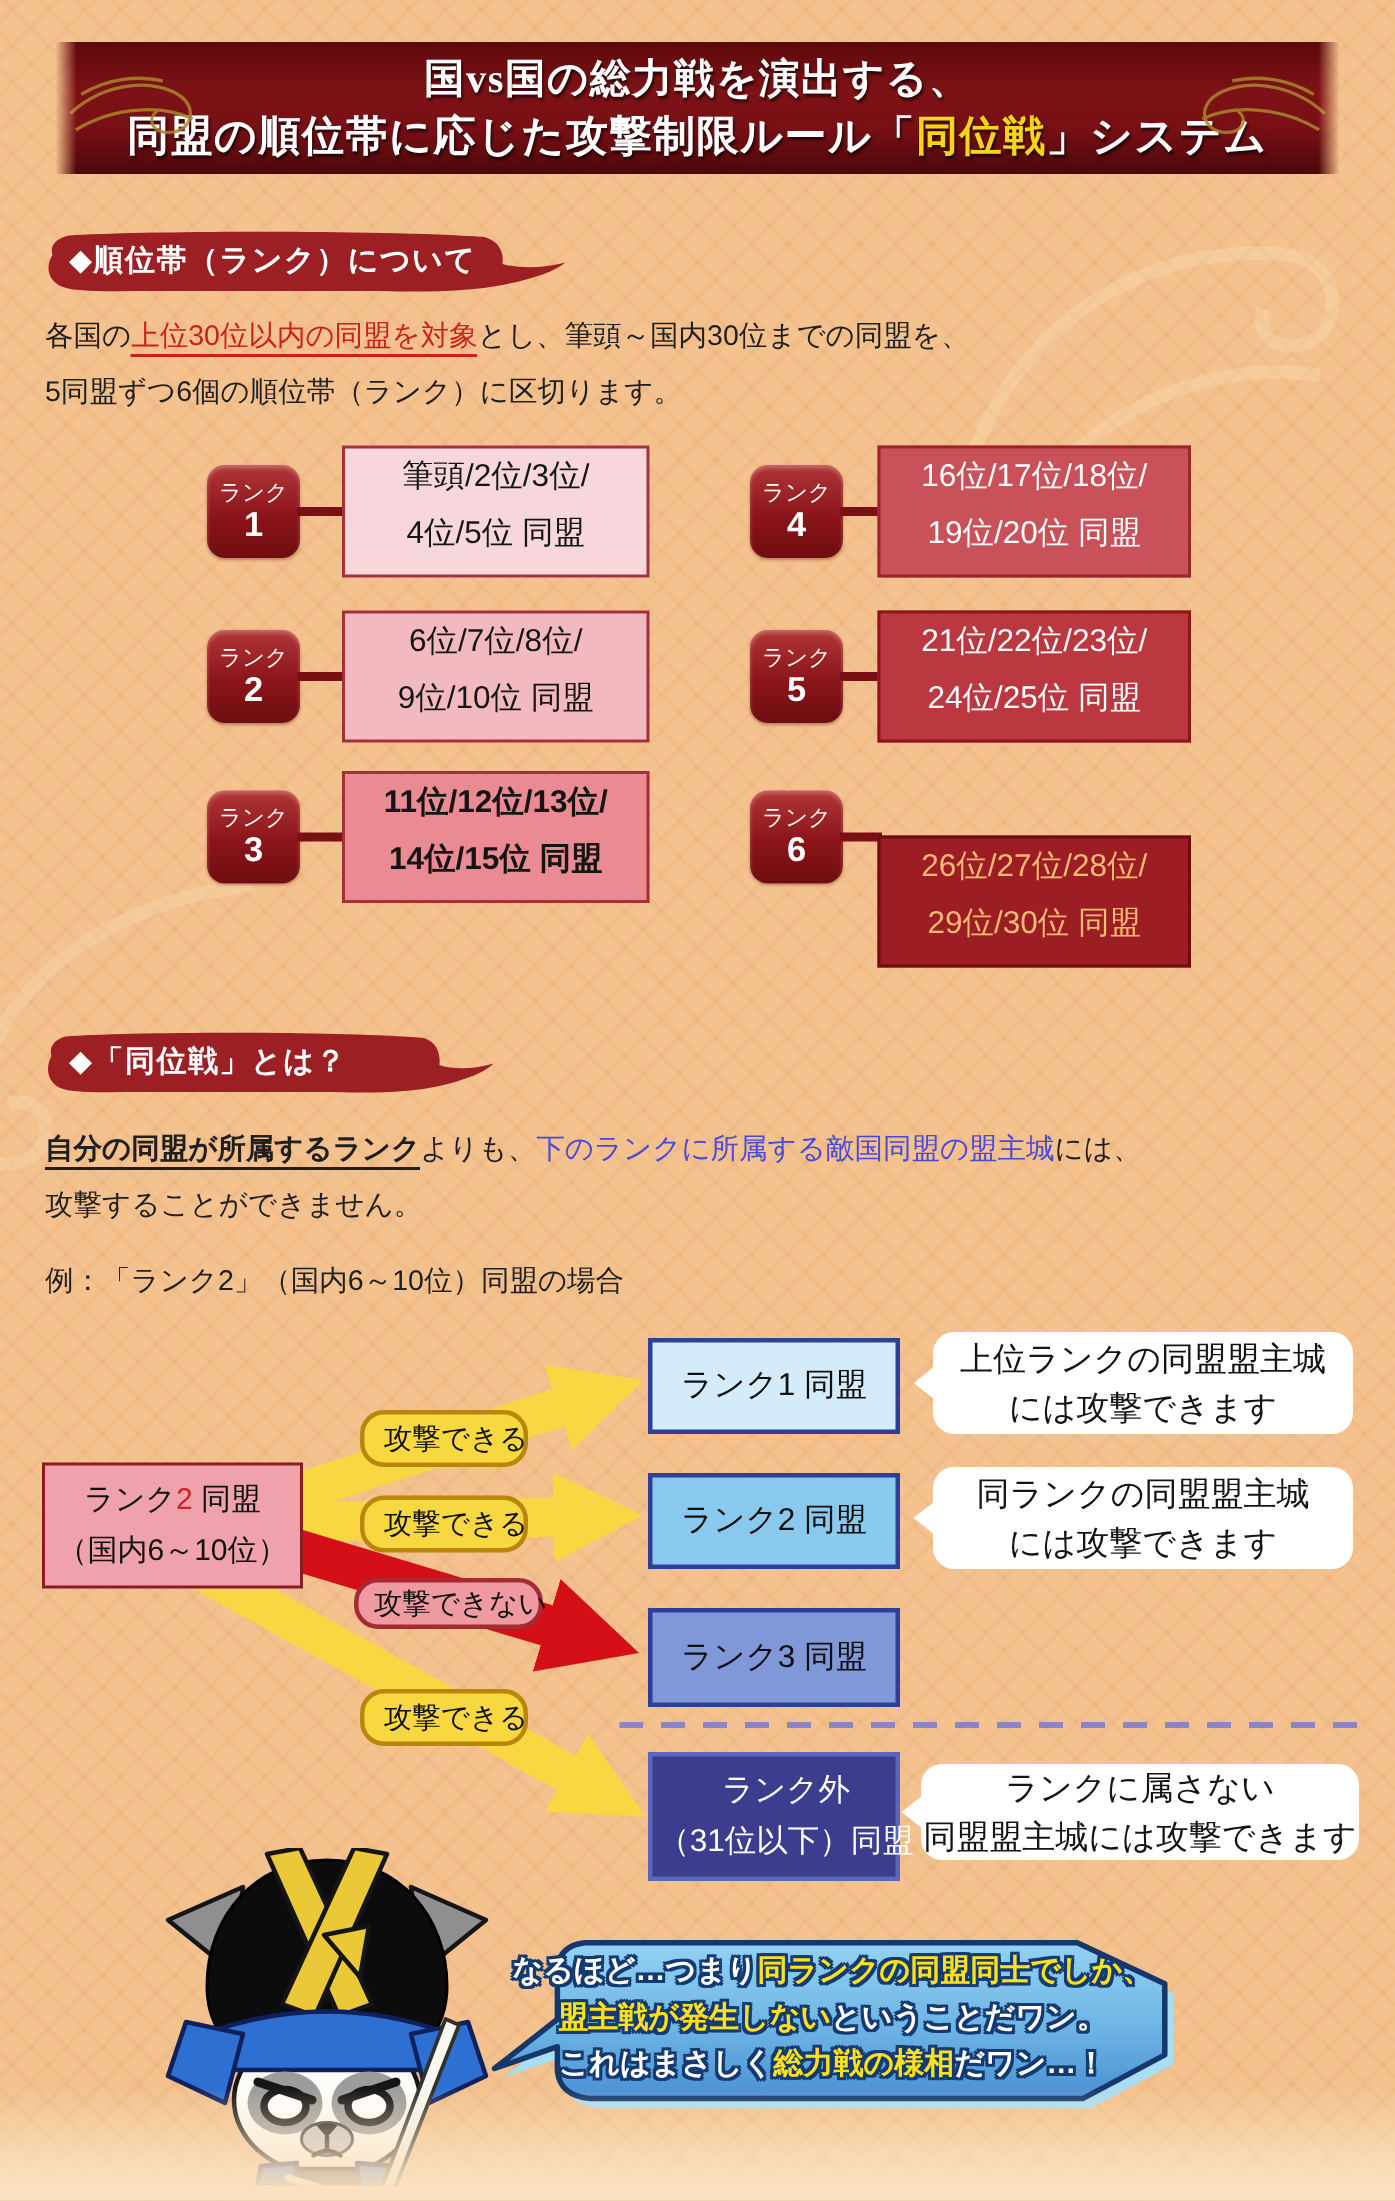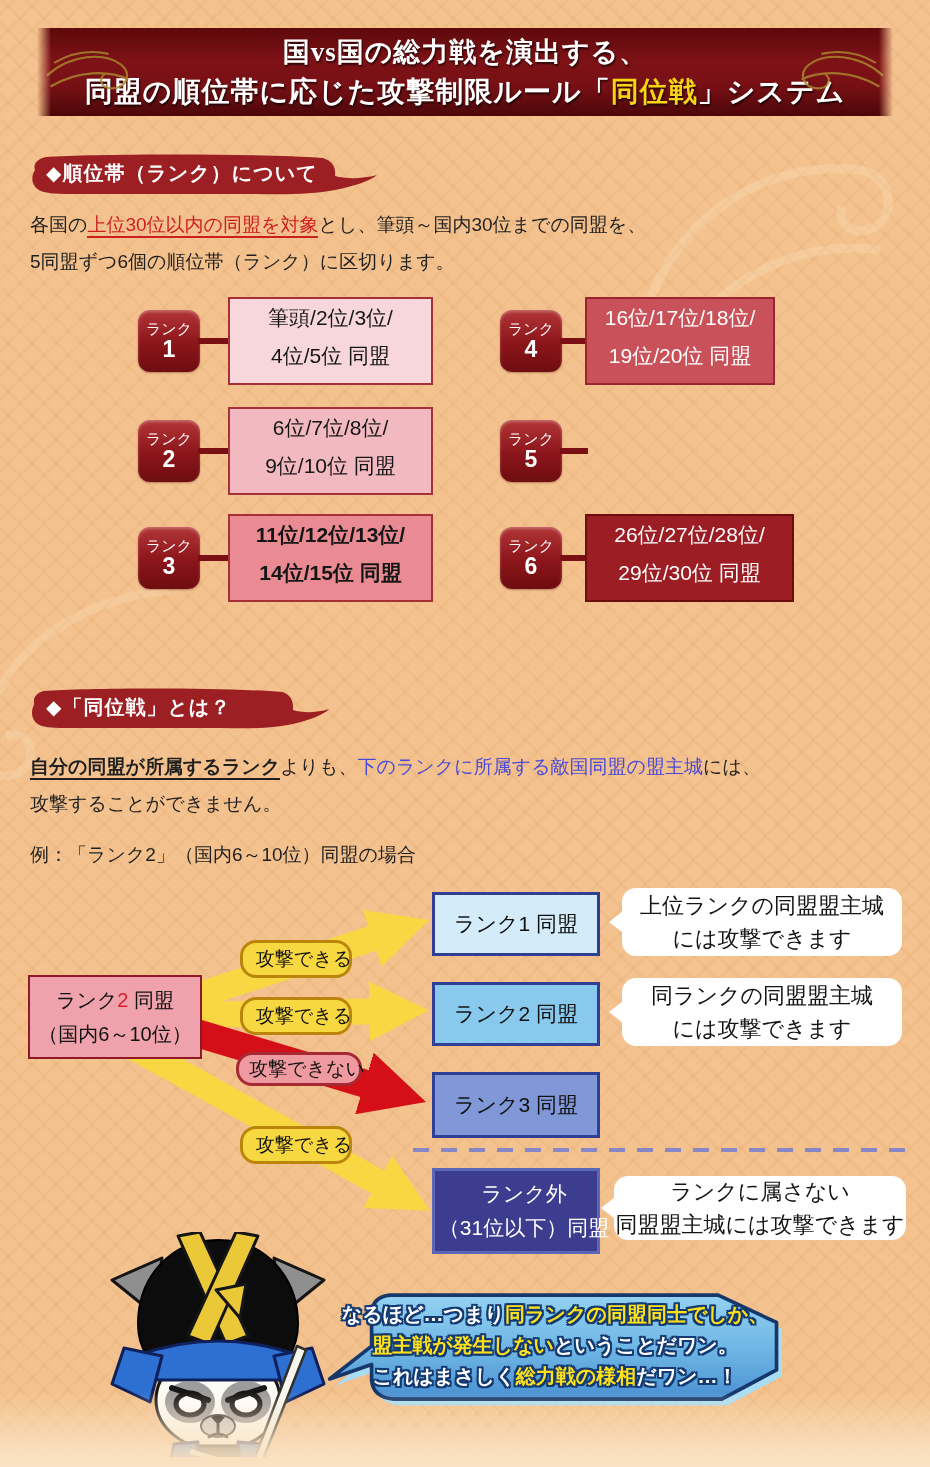--- a/index.html
+++ b/index.html
@@ -50,21 +50,21 @@
     color:#fff;display:flex;flex-direction:column;justify-content:center;align-items:center;}
   .rl-word{font-size:15px;line-height:17px;}
   .rl-num{font-size:23px;font-weight:700;line-height:25px;}
   .connector{position:absolute;height:6px;background:#7a1014;}
   .rank-box{position:absolute;height:88px;box-sizing:border-box;border:2px solid #a63038;
     display:flex;flex-direction:column;align-items:center;
     font-size:21px;line-height:38px;color:#151515;text-align:center;white-space:nowrap;}
   .rb1{background:#f7d6dc;} .rb2{background:#f2b9c1;} .rb3{background:#ea8a92;}
   .rb4{background:#c9525a;border-color:#99262e;color:#fff;}
   .rb5{background:#bb3841;border-color:#8c161e;color:#fff;}
-  .rb6{background:#9c1d24;border-color:#6e0d10;color:#ffffff;}
+  .rb6{background:#9c1d24;border-color:#6e0d10;color:#fdba74;margin-top:43px;}
 
   
   .diagram{position:absolute;left:0;top:880px;width:930px;height:420px;}
   .arrows{position:absolute;left:0;top:0;}
   .src-box{position:absolute;left:28px;top:95px;width:174px;height:84px;box-sizing:border-box;
     background:#efa2ab;border:2px solid #8c1a26;display:flex;flex-direction:column;
     justify-content:center;align-items:center;font-size:20px;line-height:34px;color:#101010;white-space:nowrap;}
   .num-red{color:#d41f2a;}
   .tgt{position:absolute;left:432px;width:168px;box-sizing:border-box;border:3px solid #2f3f96;
     display:flex;flex-direction:column;justify-content:center;align-items:center;
@@ -175,30 +175,34 @@
   <div class="rank-box rb3" style="left:228px;top:514px;width:205px;font-weight:bold;">
     <span>11位/12位/13位/</span>
     <span>14位/15位 同盟</span>
   </div>
 
   <div class="rank-label" style="left:500px;top:310px;">
     <span class="rl-word">ランク</span>
     <span class="rl-num">4</span>
   </div>
   <div class="connector" style="left:560px;top:338px;width:28px;"></div>
-  <div class="rank-box rb4" style="left:585px;top:297px;width:190px;">
+  <div class="rank-box rb4" style="left:585px;top:297px;width:209px;">
     <span>16位/17位/18位/</span>
     <span>19位/20位 同盟</span>
   </div>
 
   <div class="rank-label" style="left:500px;top:420px;">
     <span class="rl-word">ランク</span>
     <span class="rl-num">5</span>
   </div>
   <div class="connector" style="left:560px;top:448px;width:28px;"></div>
+  <div class="rank-box rb5" style="left:585px;top:407px;width:209px;">
+    <span>21位/22位/23位/</span>
+    <span>24位/25位 同盟</span>
+  </div>
 
   <div class="rank-label" style="left:500px;top:527px;">
     <span class="rl-word">ランク</span>
     <span class="rl-num">6</span>
   </div>
   <div class="connector" style="left:560px;top:555px;width:28px;"></div>
   <div class="rank-box rb6" style="left:585px;top:514px;width:209px;">
     <span>26位/27位/28位/</span>
     <span>29位/30位 同盟</span>
   </div>

